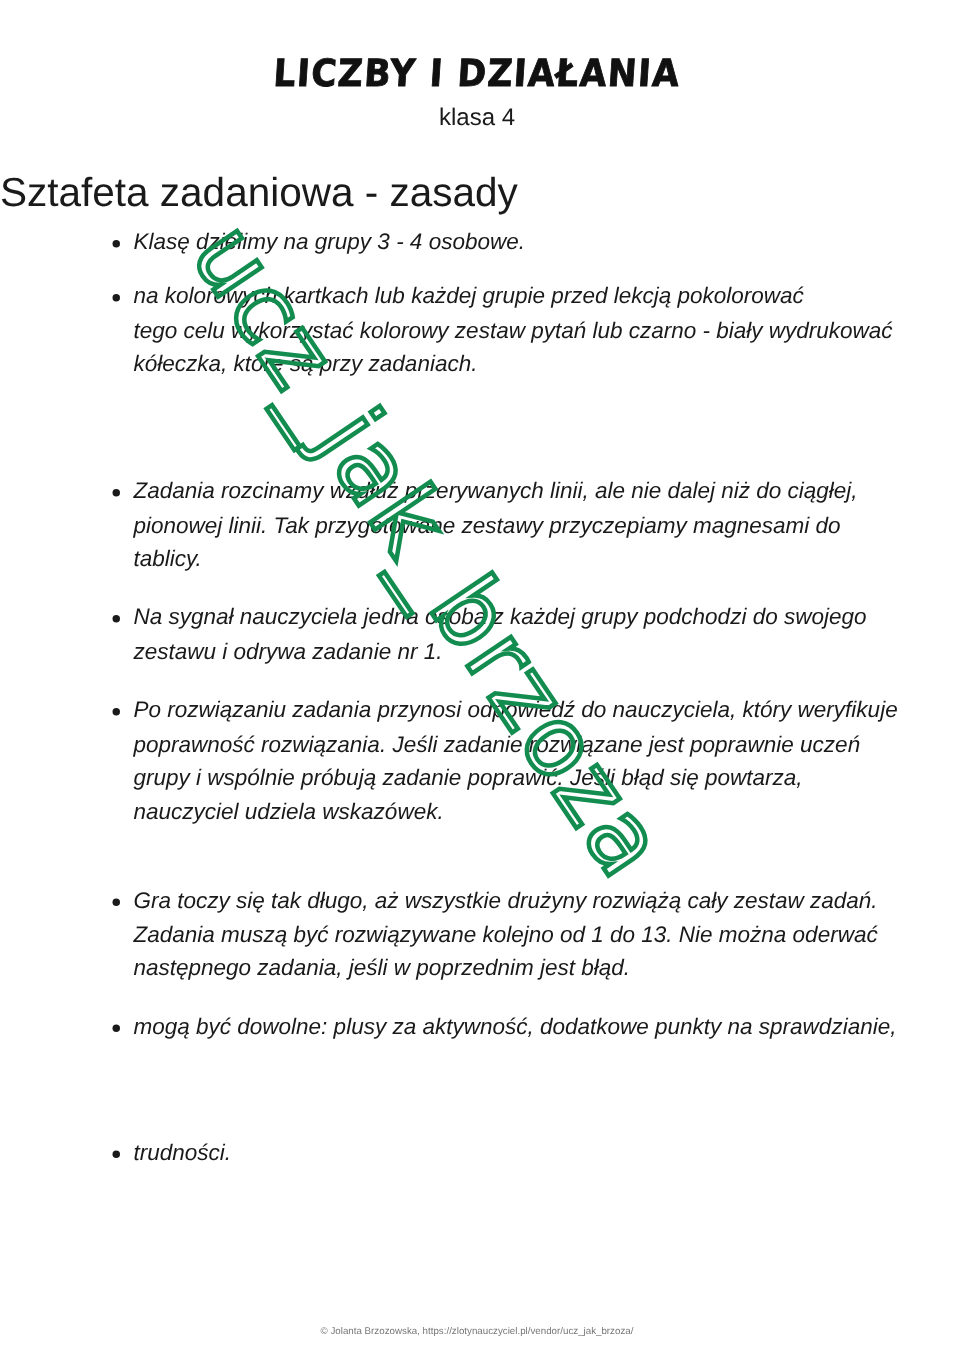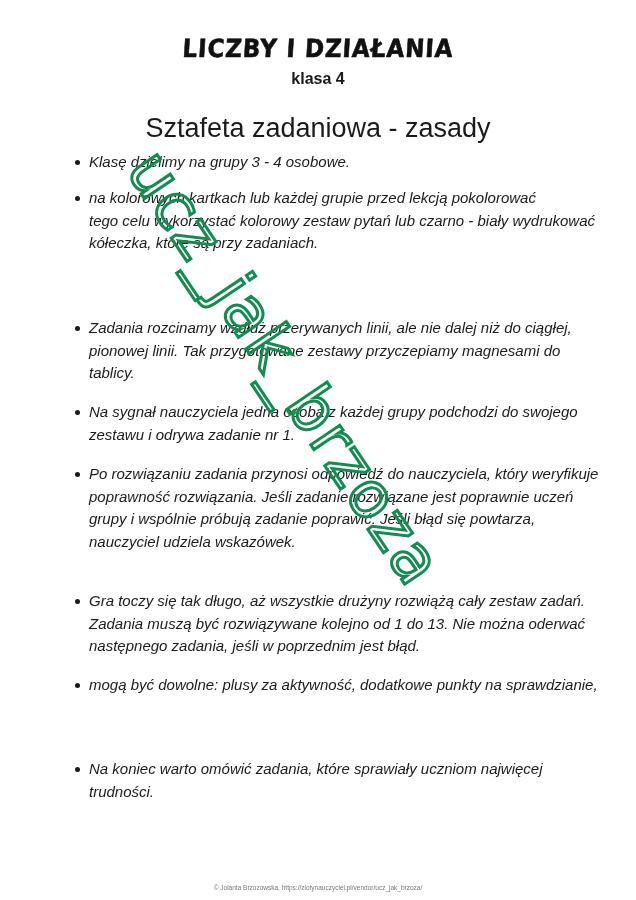--- a/index.html
+++ b/index.html
@@ -8,24 +8,24 @@
       font-family: "Liberation Sans", sans-serif; color: #1a1a1a;
     }
     .series-title {
       position: absolute; top: 34px; left: 0; width: 636px; text-align: center;
       font-family: "DejaVu Sans", sans-serif; font-weight: bold; font-size: 25px;
       letter-spacing: 1px; color: #111; transform: scaleX(0.92) skewX(-4deg);
       -webkit-text-stroke: 0.6px #111;
     }
     .grade {
       position: absolute; top: 70px; left: 0; width: 636px; text-align: center;
-      font-size: 16px; color: #1a1a1a; font-weight: bold;
+      font-size: 16px; color: #1a1a1a;
     }
     .doc-title {
-      position: absolute; top: 113px; left: 0; width: 636px; text-align: center;
+      position: absolute; top: 113px; left: 0; width: 636px; 
       font-size: 27px; color: #1a1a1a;
     }
     .rules { position: absolute; left: 0; top: 0; width: 636px; }
     .rule { position: absolute; left: 0; width: 636px; }
     .bullet {
       position: absolute; left: 75px; width: 5px; height: 5px; border-radius: 50%;
       background: #1a1a1a; top: 9px;
     }
     .rule-text {
       position: absolute; left: 89px; width: 530px;
@@ -100,21 +100,20 @@
   </div>
   <div class="rule" style="top:674px">
     <span class="bullet"></span>
     <div class="rule-text">
       <span>mogą być dowolne: plusy za aktywność, dodatkowe punkty na sprawdzianie,</span>
     </div>
   </div>
   <div class="rule" style="top:758px">
     <span class="bullet"></span>
     <div class="rule-text">
-      <span>Na koniec warto omówić zadania, które sprawiały uczniom najwięcej</span>
       <span>trudności.</span>
     </div>
   </div>
 </div>
 
 <div class="watermark">ucz_jak_brzoza</div>
 
 <div class="footer">© Jolanta Brzozowska, https://zlotynauczyciel.pl/vendor/ucz_jak_brzoza/</div>
 
 </body></html>

